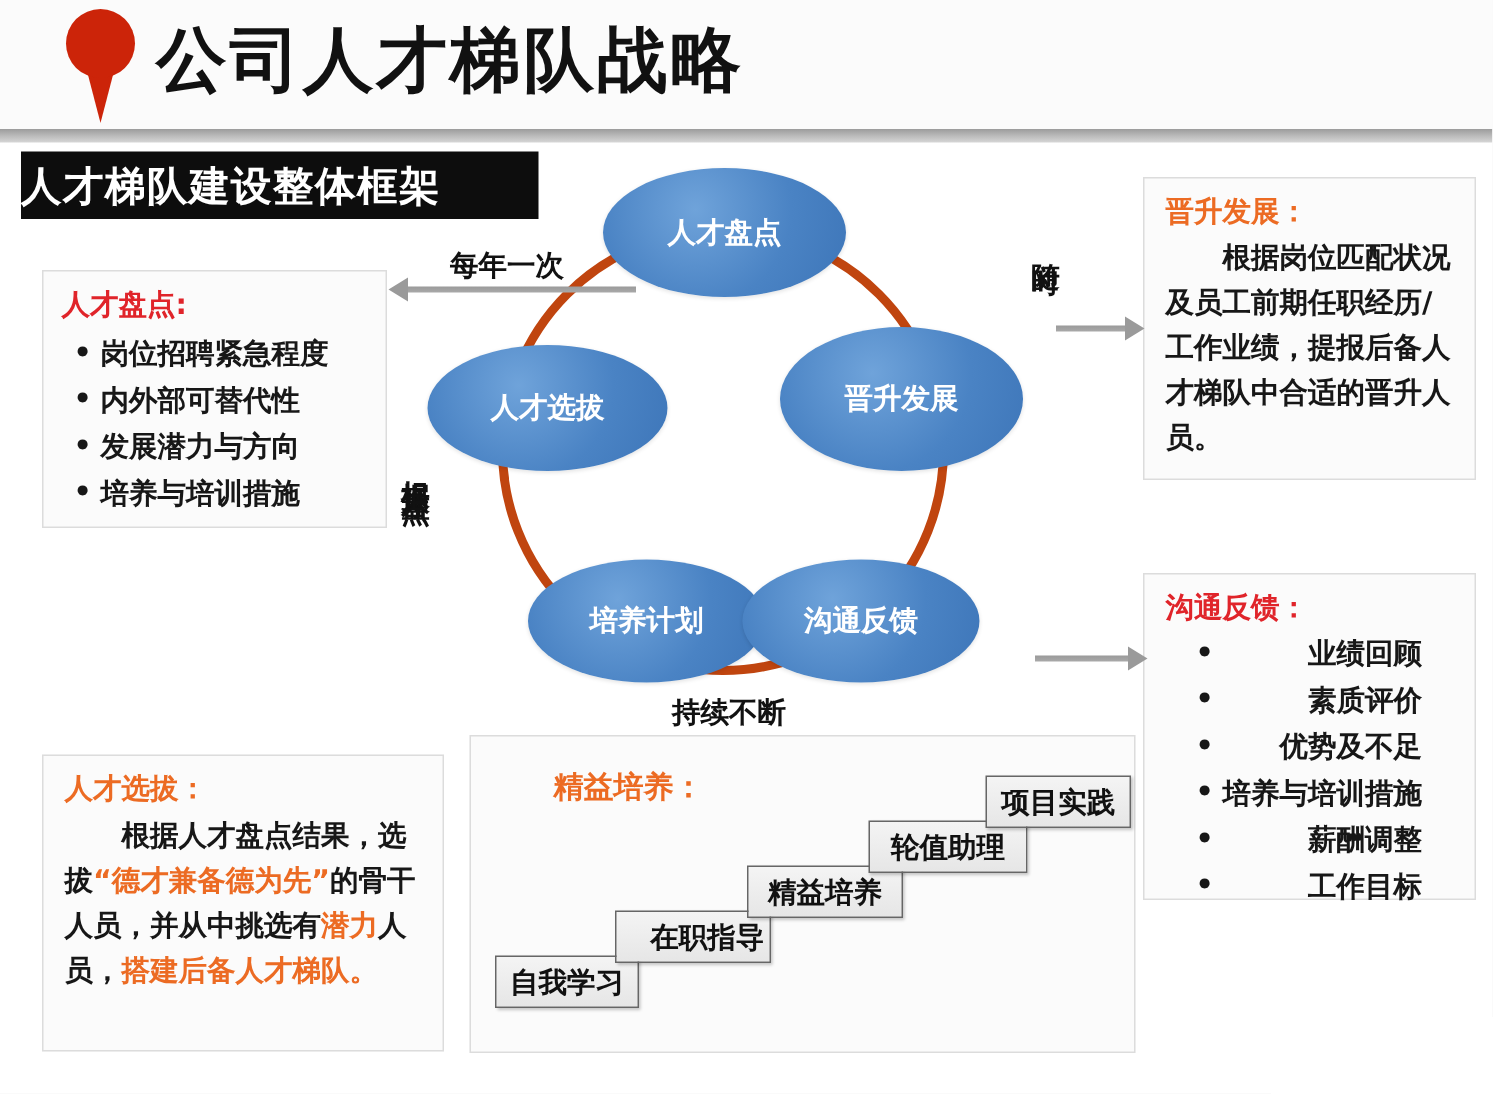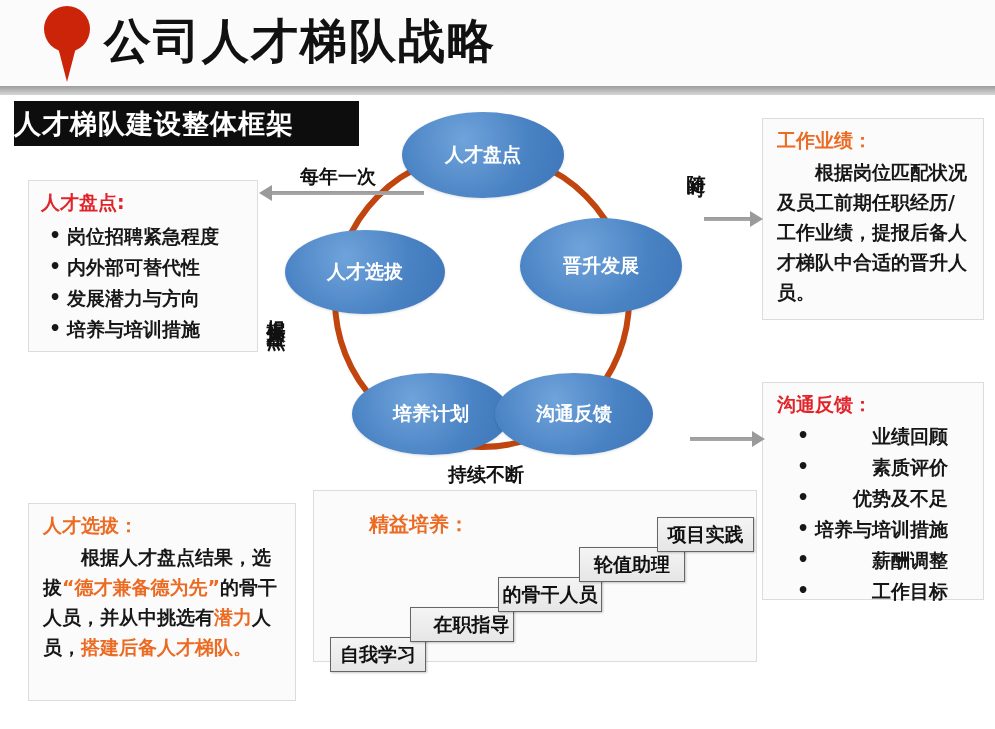--- a/index.html
+++ b/index.html
@@ -97,21 +97,21 @@
 
   #panel-gt{left:762px;top:382px;width:222px;height:218px;text-align:right;}
   #panel-gt .panel-head{position:absolute;left:14px;top:9px;}
   #panel-gt .bullets{position:absolute;left:30px;top:38px;}
 
   #panel-xb{left:28px;top:503px;width:268px;height:198px;}
   #panel-xb .panel-head{position:absolute;left:14px;top:9px;}
   #panel-xb .para{position:absolute;left:14px;top:38px;width:242px;}
 
   
-  #panel-jy{left:313px;top:490px;width:444px;height:172px;}
+  #panel-jy{left:313px;top:490px;width:444px;height:212px;}
   #panel-jy .panel-head{position:absolute;left:55px;top:20px;font-size:20px;}
   .stairs{position:absolute;left:0;top:0;width:444px;height:212px;}
   .step{
     position:absolute;
     background:linear-gradient(180deg,#f4f4f4 0%,#e6e6e6 100%);
     border:1px solid #666;
     font-size:19px;font-weight:bold;color:#111;
     display:flex;align-items:center;justify-content:center;
     white-space:nowrap;box-sizing:border-box;
     box-shadow:1px 1px 2px rgba(0,0,0,.22);
@@ -192,21 +192,21 @@
     <div class="panel-head head-red">人才盘点:</div>
     <ul class="bullets">
       <li>岗位招聘紧急程度</li>
       <li>内外部可替代性</li>
       <li>发展潜力与方向</li>
       <li>培养与培训措施</li>
     </ul>
   </div>
 
   <div class="panel" id="panel-jf">
-    <div class="panel-head head-orange">工作业绩：</div>
+    <div class="panel-head head-orange">晋升发展：</div>
     <p class="para">根据岗位匹配状况及员工前期任职经历/工作业绩，提报后备人才梯队中合适的晋升人员。</p>
   </div>
 
   <div class="panel" id="panel-gt">
     <div class="panel-head head-red">沟通反馈：</div>
     <ul class="bullets">
       <li>业绩回顾</li>
       <li>素质评价</li>
       <li>优势及不足</li>
       <li>培养与培训措施</li>
@@ -218,21 +218,21 @@
   <div class="panel" id="panel-xb">
     <div class="panel-head head-orange">人才选拔：</div>
     <p class="para"><span>根据人才盘点结果，选拔</span><span class="or">“德才兼备德为先”</span><span>的骨干人员，并从中挑选有</span><span class="or">潜力</span><span>人员，</span><span class="or">搭建后备人才梯队。</span></p>
   </div>
 
   <div class="panel" id="panel-jy">
     <div class="panel-head head-orange">精益培养：</div>
     <div class="stairs">
       <div class="step" id="step0">自我学习</div>
       <div class="step" id="step1">在职指导</div>
-      <div class="step" id="step2">的骨干人员</div>
+      <div class="step" id="step2">精益培养</div>
       <div class="step" id="step3">轮值助理</div>
       <div class="step" id="step4">项目实践</div>
     </div>
   </div>
 
   <div id="cycle">
     <div id="ring"></div>
     <div class="node" id="node-top">人才盘点</div>
     <div class="node" id="node-left">人才选拔</div>
     <div class="node" id="node-right">晋升发展</div>

